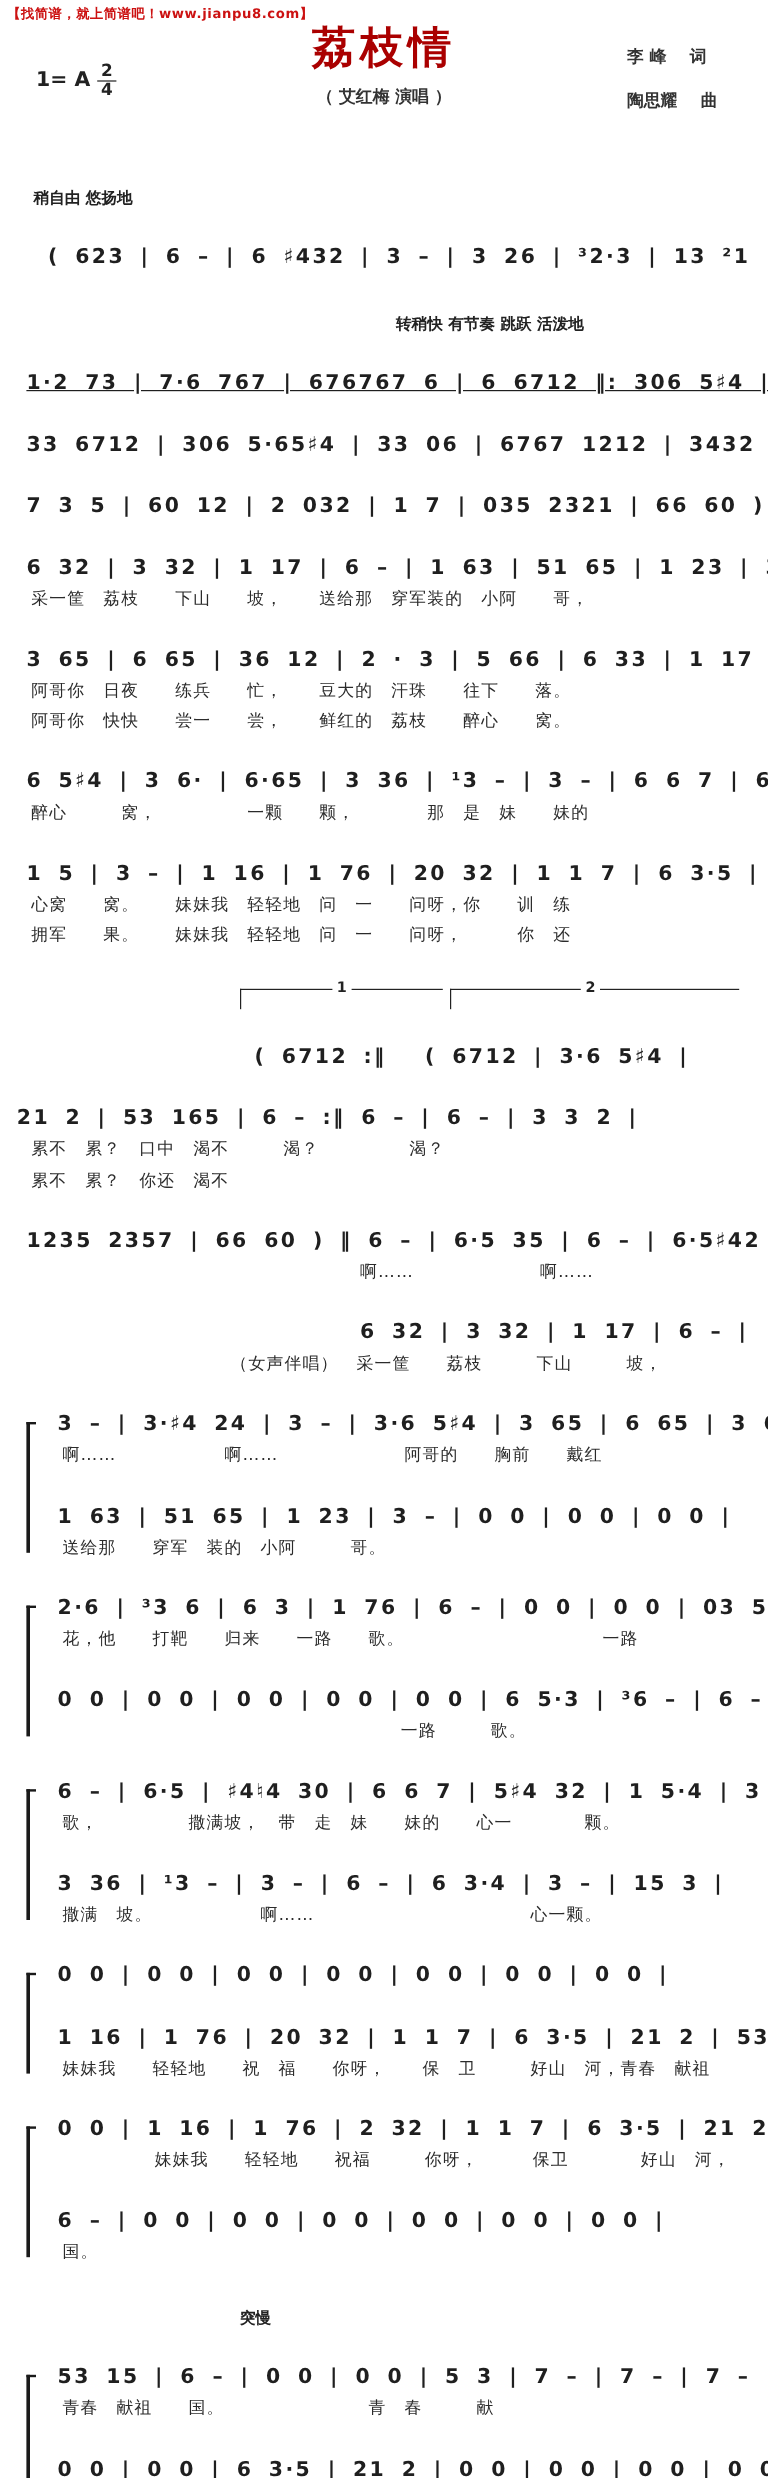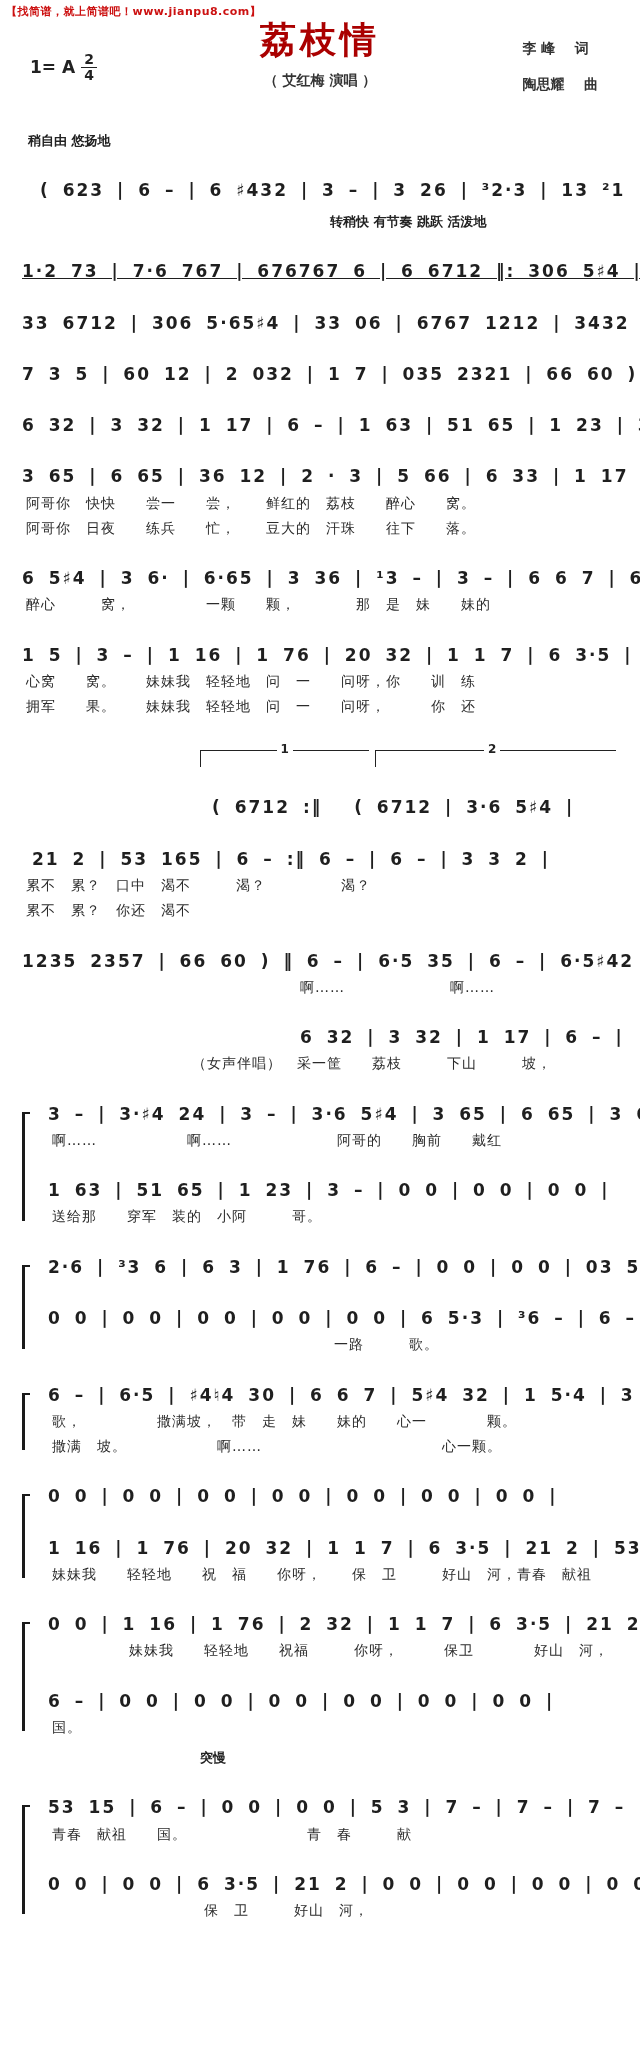--- a/index.html
+++ b/index.html
@@ -42,21 +42,21 @@
   .notes{
     font-size:17px;font-weight:bold;color:#1f1f1f;
     letter-spacing:2px;word-spacing:5px;white-space:nowrap;
     margin-top:30px;line-height:1.25;
   }
   .lyric{
     font-size:14px;color:#2b2b2b;white-space:nowrap;
     margin-top:5px;line-height:1.45;letter-spacing:1px;
   }
   .marking{
-    font-size:13px;font-weight:bold;color:#222;margin-top:12px;white-space:nowrap;
+    font-size:13px;font-weight:bold;color:#222;margin-top:36px;white-space:nowrap;
   }
   .volta-row{margin-top:34px;white-space:nowrap;display:flex;}
   .volta{
     display:inline-block;position:relative;height:16px;
     border-top:1.6px solid #222;border-left:1.6px solid #222;
     margin-right:6px;
   }
   .vlabel{
     position:absolute;top:-9px;left:45%;background:#fff;padding:0 4px;
     font-size:12px;font-weight:bold;color:#222;
@@ -95,25 +95,26 @@
         <div class="notes" style="padding-left: 22px; text-decoration: underline;">1·2 73 | 7·6 767 | 676767 6 | 6 6712 ‖: 306 5♯4 |</div>
       </div>
       <div class="block">
         <div class="notes" style="padding-left: 22px;">33 6712 | 306 5·65♯4 | 33 06 | 6767 1212 | 3432 1 |</div>
       </div>
       <div class="block">
         <div class="notes" style="padding-left: 22px;">7 3 5 | 60 12 | 2 032 | 1 7 | 035 2321 | 66 60 ) |</div>
       </div>
       <div class="block">
         <div class="notes" style="padding-left: 22px;">6 32 | 3 32 | 1 17 | 6 – | 1 63 | 51 65 | 1 23 | 3 – |</div>
+        <div class="lyric" style="padding-left: 26px;">采一筐　荔枝　　下山　　坡，　　送给那　穿军装的　小阿　　哥，</div>
       </div>
       <div class="block">
         <div class="notes" style="padding-left: 22px;">3 65 | 6 65 | 36 12 | 2 · 3 | 5 66 | 6 33 | 1 17 | 6 – |</div>
+        <div class="lyric" style="padding-left: 26px;">阿哥你　日夜　　练兵　　忙，　　豆大的　汗珠　　往下　　落。</div>
         <div class="lyric" style="padding-left: 26px;">阿哥你　快快　　尝一　　尝，　　鲜红的　荔枝　　醉心　　窝。</div>
-        <div class="lyric" style="padding-left: 26px;">阿哥你　日夜　　练兵　　忙，　　豆大的　汗珠　　往下　　落。</div>
       </div>
       <div class="block">
         <div class="notes" style="padding-left: 22px;">6 5♯4 | 3 6· | 6·65 | 3 36 | ¹3 – | 3 – | 6 6 7 | 6♯4 36 |</div>
         <div class="lyric" style="padding-left: 26px;">醉心　　　窝，　　　　　一颗　　颗，　　　　那　是　妹　　妹的</div>
       </div>
       <div class="block">
         <div class="notes" style="padding-left: 22px;">1 5 | 3 – | 1 16 | 1 76 | 20 32 | 1 1 7 | 6 3·5 |</div>
         <div class="lyric" style="padding-left: 26px;">心窝　　窝。　　妹妹我　轻轻地　问　一　　问呀，你　　训　练</div>
         <div class="lyric" style="padding-left: 26px;">拥军　　果。　　妹妹我　轻轻地　问　一　　问呀，　　　你　还</div>
       </div>
@@ -122,44 +123,46 @@
           <span class="volta" style="width: 168px;">
             <span class="vlabel">1</span>
           </span>
           <span class="volta" style="width: 240px;">
             <span class="vlabel">2</span>
           </span>
         </div>
         <div class="notes" style="padding-left: 212px;">( 6712 :‖　 ( 6712 | 3·6 5♯4 |</div>
       </div>
       <div class="block">
-        <div class="notes" style="padding-left: 32px;">21 2 | 53 165 | 6 – :‖ 6 – | 6 – | 3 3 2 |</div>
+        <div class="notes" style="padding-left: 14px;">21 2 | 53 165 | 6 – :‖ 6 – | 6 – | 3 3 2 |</div>
         <div class="lyric" style="padding-left: 26px;">累不　累？　口中　渴不　　　渴？　　　　　渴？</div>
         <div class="lyric" style="padding-left: 26px;">累不　累？　你还　渴不</div>
       </div>
       <div class="block">
         <div class="notes" style="padding-left: 22px;">1235 2357 | 66 60 ) ‖ 6 – | 6·5 35 | 6 – | 6·5♯42 |</div>
         <div class="lyric" style="padding-left: 300px;">啊……　　　　　　　啊……</div>
         <div class="notes" style="padding-left: 300px;">6 32 | 3 32 | 1 17 | 6 – |</div>
         <div class="lyric" style="padding-left: 192px;">（女声伴唱）　采一筐　　荔枝　　　下山　　　坡，</div>
       </div>
       <div class="block system">
         <div class="notes" style="padding-left: 14px;">3 – | 3·♯4 24 | 3 – | 3·6 5♯4 | 3 65 | 6 65 | 3 61 |</div>
         <div class="lyric" style="padding-left: 18px;">啊……　　　　　　啊……　　　　　　　阿哥的　　胸前　　戴红</div>
         <div class="notes" style="padding-left: 14px;">1 63 | 51 65 | 1 23 | 3 – | 0 0 | 0 0 | 0 0 |</div>
         <div class="lyric" style="padding-left: 18px;">送给那　　穿军　装的　小阿　　　哥。</div>
       </div>
       <div class="block system">
         <div class="notes" style="padding-left: 14px;">2·6 | ³3 6 | 6 3 | 1 76 | 6 – | 0 0 | 0 0 | 03 57 |</div>
+        <div class="lyric" style="padding-left: 18px;">花，他　　打靶　　归来　　一路　　歌。　　　　　　　　　　　一路</div>
         <div class="notes" style="padding-left: 14px;">0 0 | 0 0 | 0 0 | 0 0 | 0 0 | 6 5·3 | ³6 – | 6 – |</div>
         <div class="lyric" style="padding-left: 300px;">一路　　　歌。</div>
       </div>
       <div class="block system">
         <div class="notes" style="padding-left: 14px;">6 – | 6·5 | ♯4♮4 30 | 6 6 7 | 5♯4 32 | 1 5·4 | 3 – |</div>
         <div class="lyric" style="padding-left: 18px;">歌，　　　　　撒满坡，　带　走　妹　　妹的　　心一　　　　颗。</div>
+        <div class="notes" style="padding-left: 14px;">3 36 | ¹3 – | 3 – | 6 – | 6 3·4 | 3 – | 15 3 |</div>
         <div class="lyric" style="padding-left: 18px;">撒满　坡。　　　　　　啊……　　　　　　　　　　　　心一颗。</div>
       </div>
       <div class="block system">
         <div class="notes" style="padding-left: 14px;">0 0 | 0 0 | 0 0 | 0 0 | 0 0 | 0 0 | 0 0 |</div>
         <div class="notes" style="padding-left: 14px;">1 16 | 1 76 | 20 32 | 1 1 7 | 6 3·5 | 21 2 | 53 165 |</div>
         <div class="lyric" style="padding-left: 18px;">妹妹我　　轻轻地　　祝　福　　你呀，　　保　卫　　　好山　河，青春　献祖</div>
       </div>
       <div class="block system">
         <div class="notes" style="padding-left: 14px;">0 0 | 1 16 | 1 76 | 2 32 | 1 1 7 | 6 3·5 | 21 2 |</div>
         <div class="lyric" style="padding-left: 95px;">妹妹我　　轻轻地　　祝福　　　你呀，　　　保卫　　　　好山　河，</div>

